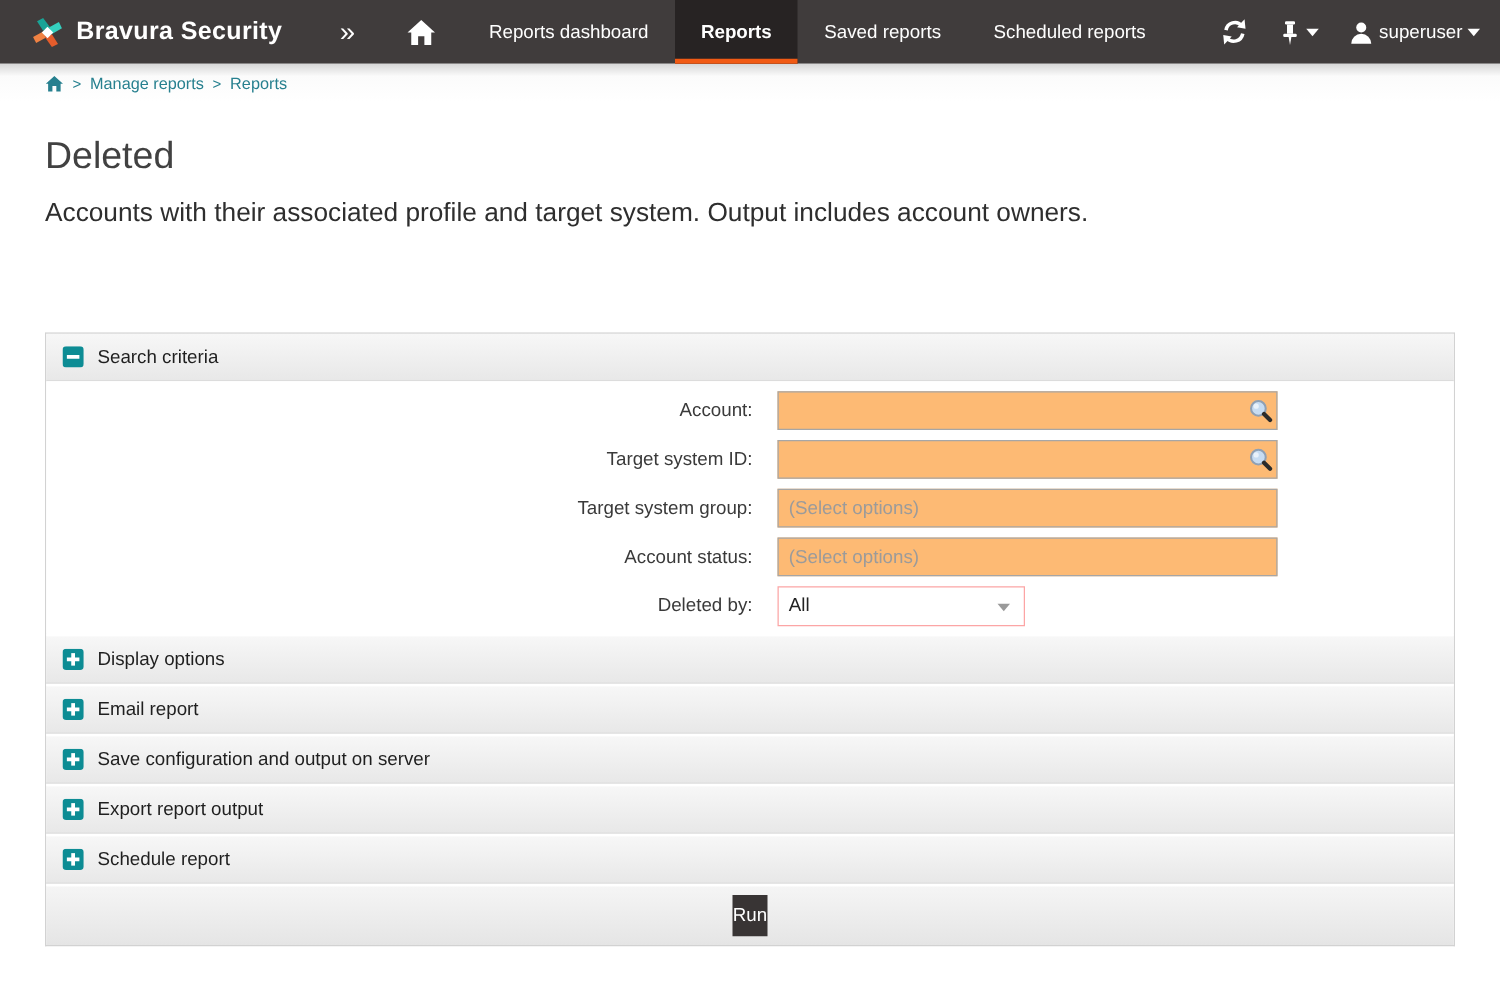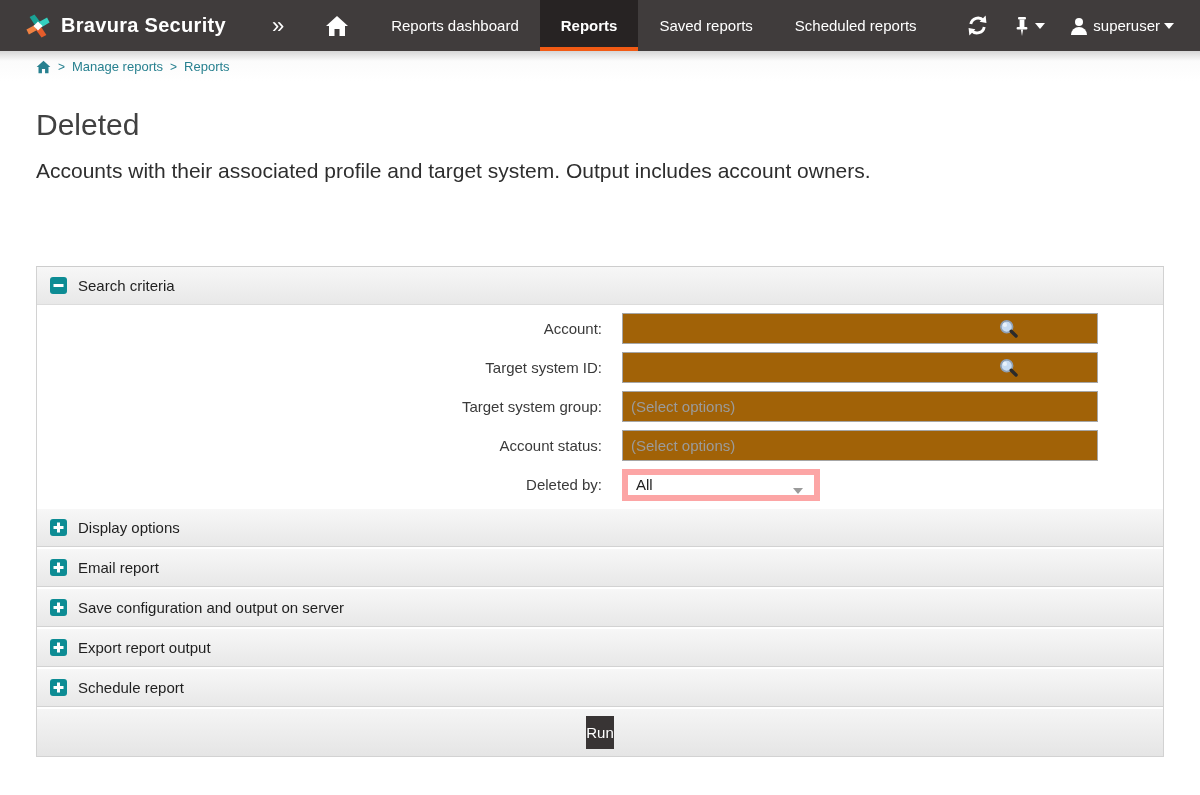--- a/index.html
+++ b/index.html
@@ -8,21 +8,21 @@
 
   
   .navbar { height:51px; background:#403c3c; display:flex; align-items:stretch; color:#fff; }
   .brand { display:flex; align-items:center; gap:9px; padding-left:24px; }
   .brand-text { font-size:20px; font-weight:bold; letter-spacing:.3px; color:#fff; }
   .nav-chevron { display:flex; align-items:center; font-size:22px; margin-left:40px; padding:0 6px; cursor:pointer; }
   .nav-item { display:flex; align-items:center; padding:0 21px; font-size:15px; cursor:pointer;
     border-bottom:4px solid transparent; border-top:4px solid transparent; }
   .nav-item.home { margin-left:14px; }
   .nav-item.active { background:#272323; border-bottom-color:#f15a14; font-weight:bold; }
-  .nav-right { margin-left:auto; display:flex; align-items:center; gap:24px; padding-right:26px; }
+  .nav-right { margin-left:auto; display:flex; align-items:center; gap:24px; padding-right:16px; }
   .icon-btn { display:flex; align-items:center; gap:4px; cursor:pointer; }
   .caret { width:0; height:0; border-left:5px solid transparent; border-right:5px solid transparent;
     border-top:6px solid #fff; display:inline-block; }
   .user-label { font-size:15px; }
 
   
   .breadcrumb { background:linear-gradient(#d6d6d6, #fbfbfb 10px, #fff); padding:8px 0 7px 36px;
     display:flex; align-items:center; gap:7px; font-size:13px; color:#27808f; }
   .breadcrumb a { color:#27808f; text-decoration:none; cursor:pointer; }
   .crumb-sep { font-size:12px; color:#27808f; }
@@ -37,26 +37,26 @@
     display:flex; align-items:center; gap:11px; padding-left:13px;
     font-size:15px; color:#1f1f1f; cursor:pointer; }
   .acc-header.collapsed { height:40px; border-top:2px solid #fff; border-bottom:1px solid #d2d2d2; }
   .acc-header.expanded { border-bottom:1px solid #dcdcdc; }
   .toggle-icon { width:17px; height:17px; flex:0 0 auto; display:block; }
 
   .criteria-body { background:#fff; padding:4px 0 3px 0; }
   .field-row { height:39px; display:flex; align-items:center; }
   .field-label { width:585px; padding-right:20px; text-align:right; font-size:15px; color:#3a3a3a; }
   .search-wrap { position:relative; width:400px; }
-  .text-input { width:476px; height:31px; border:1px solid #a6a6a6; font-size:15px;
-    padding:0 30px 0 8px; color:#222; background:#a16207; outline:none; }
+  .text-input { width:400px; height:31px; border:1px solid #a6a6a6; font-size:15px;
+    padding:0 30px 0 8px; color:#222; background:#fdba74; outline:none; }
   .text-input.plain { padding-right:8px; }
   .text-input::placeholder { color:#9b9b9b; opacity:1; }
   .magnifier { position:absolute; right:3px; top:5px; cursor:pointer; }
-  .fake-select { position:relative; height:32px; border:6px solid #fca5a5; background:#fff;
+  .fake-select { position:relative; height:32px; border:1px solid #fca5a5; background:#fff;
     display:flex; align-items:center; padding-left:8px; font-size:15px; color:#222; cursor:pointer; }
   .fake-select.w-small { width:198px; }
   .fake-select.w-med { width:286px; }
   .select-caret { position:absolute; right:11px; top:13px; width:0; height:0;
     border-left:5px solid transparent; border-right:5px solid transparent;
     border-top:6px solid #9a9a9a; }
 
   .panel-footer { height:49px; background:linear-gradient(#f5f5f5, #e5e5e5);
     border-top:2px solid #fff; display:flex; align-items:center; justify-content:center; }
   .run-btn { background:#383434; color:#fff; border:none; font-size:15px;

